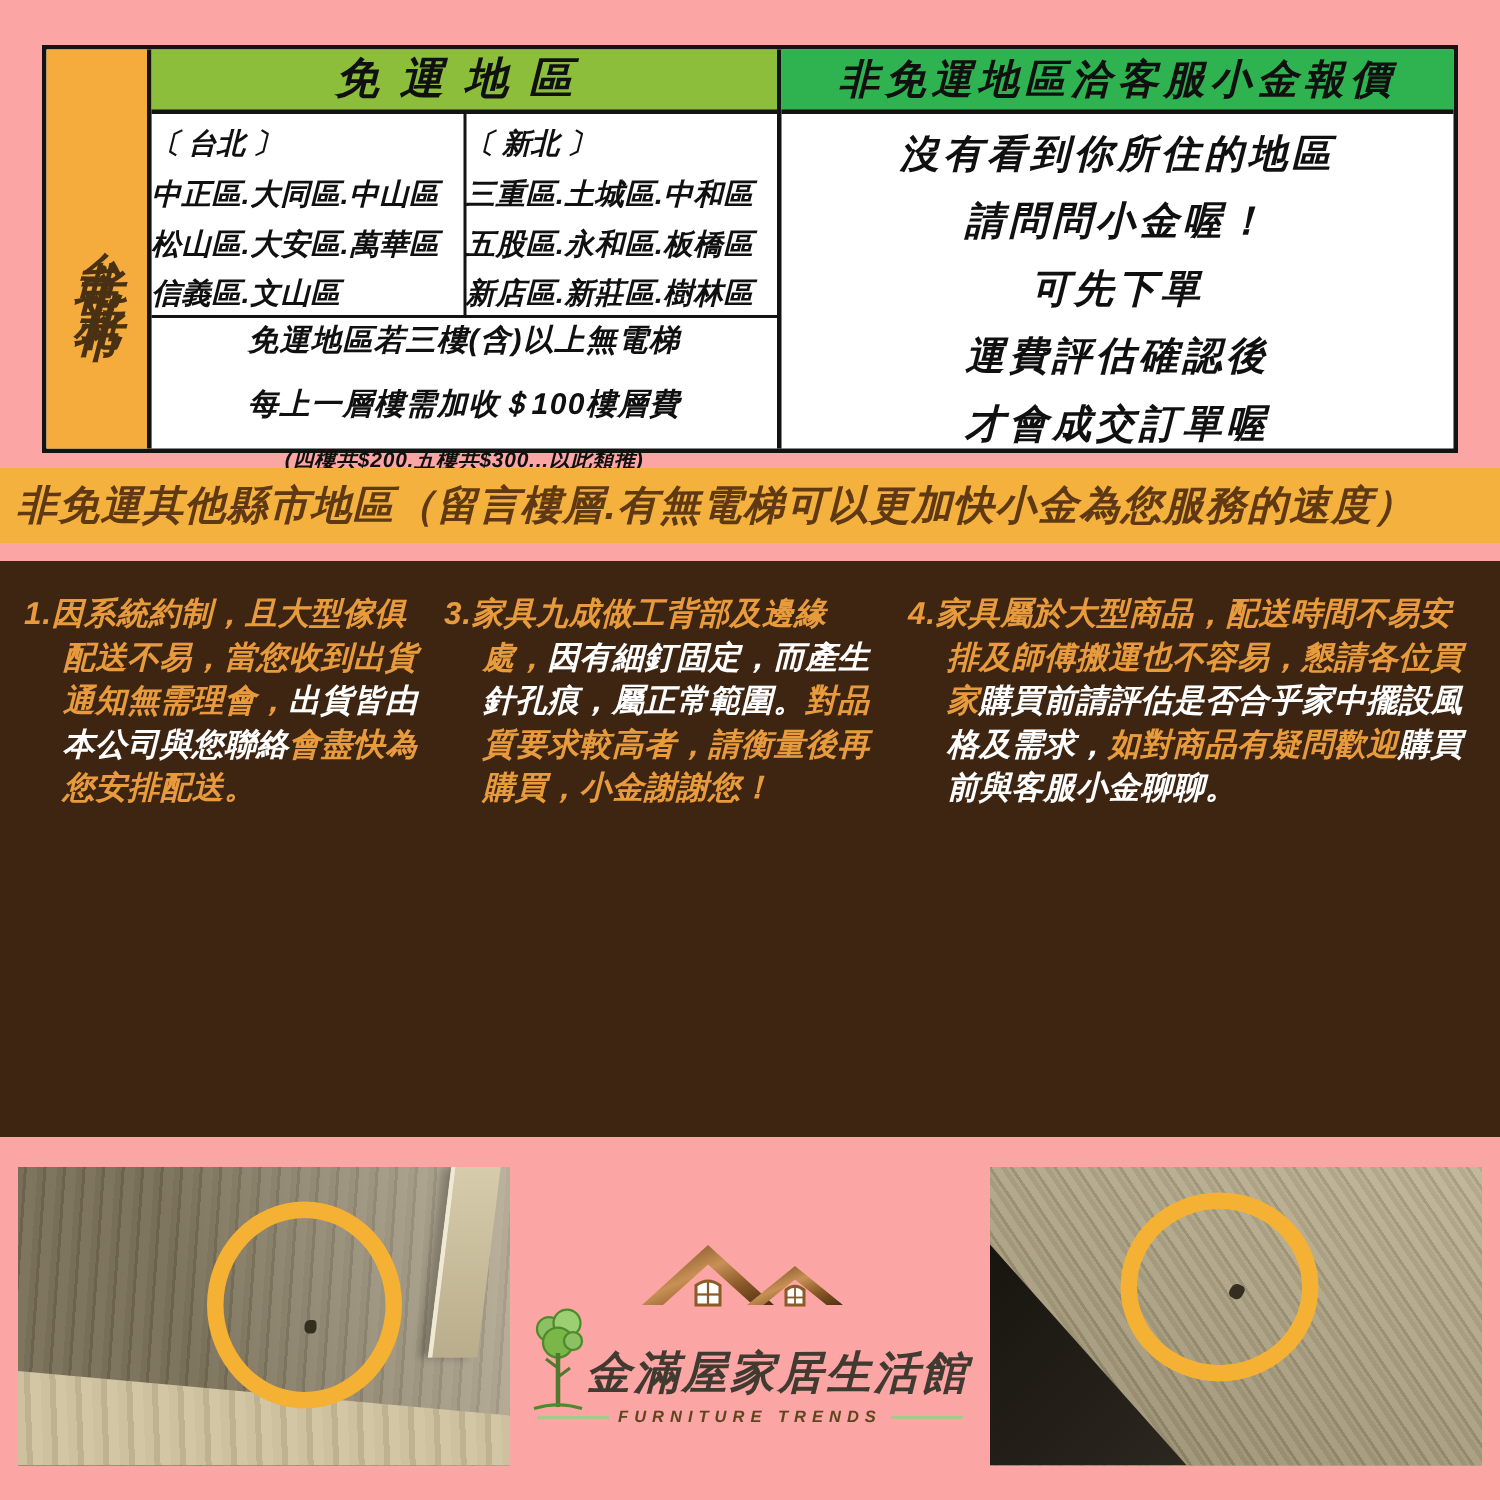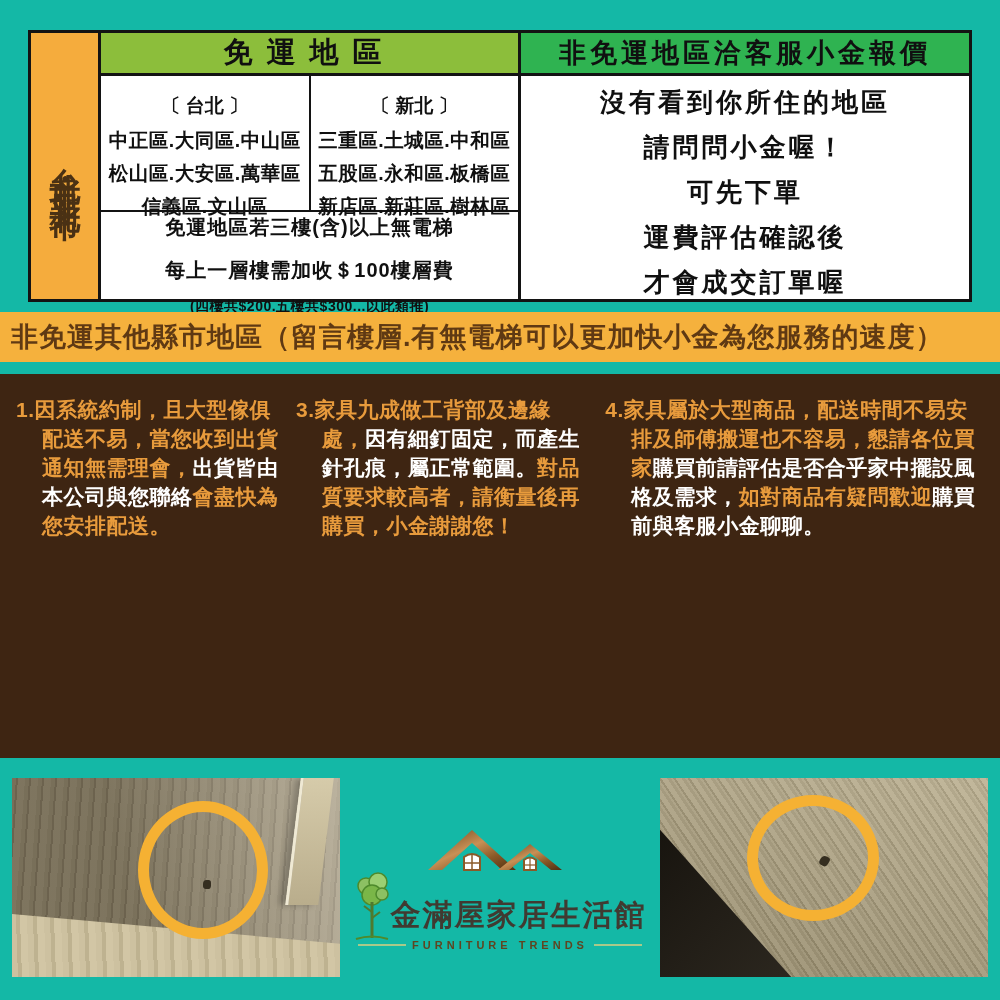--- a/index.html
+++ b/index.html
@@ -1,31 +1,31 @@
 <!DOCTYPE html>
 <html><head>
 <meta charset="utf-8">
 <style>
   html,body{margin:0;padding:0;background:#fff;}
   body{width:1000px;height:1000px;position:relative;overflow:hidden;
        font-family:"Liberation Sans","DejaVu Sans",sans-serif;font-weight:bold;}
-  .page{position:absolute;inset:0;background:#14b8a6;}
+  .page{position:absolute;inset:0;background:#fca5a5;font-style:italic;}
 
   
   .info-table{position:absolute;left:28px;top:30px;width:944px;height:272px;
     border:3px solid #131313;display:flex;background:#fff;box-sizing:border-box;}
   .city-col{width:67px;background:#F5AC3D;border-right:3px solid #131313;
     display:flex;align-items:center;justify-content:center;}
   .city-col span{writing-mode:vertical-rl;text-orientation:upright;
     font-size:31px;letter-spacing:7px;color:#4A3114;}
   .free-col{width:420px;border-right:3px solid #131313;display:flex;flex-direction:column;box-sizing:border-box;}
   .free-header{height:40px;flex:none;background:#8CBE3B;border-bottom:3px solid #131313;
     display:flex;align-items:center;justify-content:center;font-size:29px;letter-spacing:14px;color:#101010;}
   .districts{height:134px;flex:none;display:flex;border-bottom:2px solid #131313;}
-  .district-col{flex:1;text-align:center;padding-top:17px;box-sizing:border-box;}
+  .district-col{flex:1;text-align:left;padding-top:7px;box-sizing:border-box;}
   .district-col + .district-col{border-left:2px solid #131313;}
   .district-title{font-size:19px;color:#101010;margin-bottom:5px;}
   .district-line{font-size:19.5px;line-height:33px;color:#101010;letter-spacing:0.5px;}
   .elevator-note{flex:1;display:flex;flex-direction:column;align-items:center;justify-content:center;gap:13px;}
   .ev-big{font-size:20px;line-height:30px;color:#101010;letter-spacing:1px;}
   .ev-small{font-size:14px;color:#101010;letter-spacing:0.5px;}
   .paid-col{flex:1;display:flex;flex-direction:column;}
   .paid-header{height:40px;flex:none;background:#2FB351;border-bottom:3px solid #131313;
     display:flex;align-items:center;justify-content:center;font-size:27px;letter-spacing:4px;color:#101010;}
   .paid-body{flex:1;display:flex;flex-direction:column;align-items:center;justify-content:center;padding:4px 0;}

